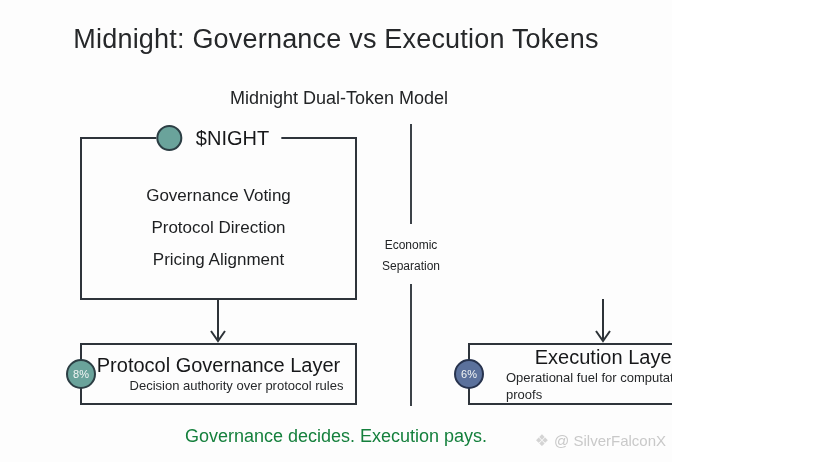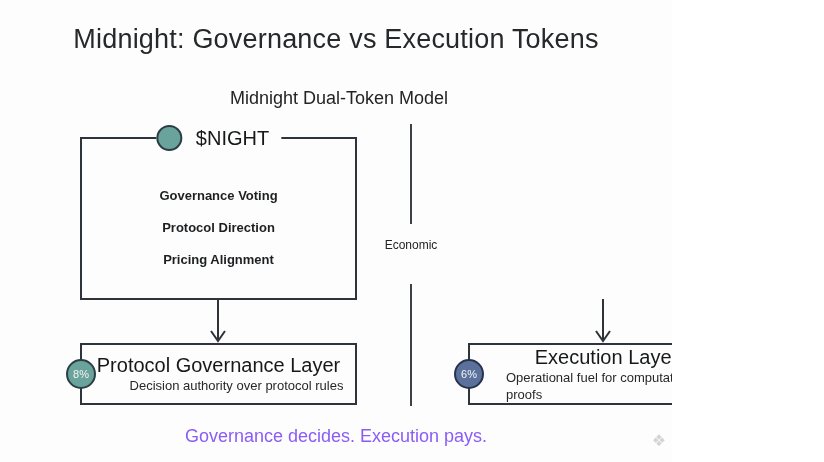--- a/index.html
+++ b/index.html
@@ -70,25 +70,24 @@
   .box-items {
     position: absolute;
     inset: 0;
     display: flex;
     flex-direction: column;
     align-items: center;
     justify-content: center;
     padding-top: 18px;
   }
   .box-item {
-    font-size: 13px;
+    font-size: 17px;
     line-height: 32px;
     color: #1d1f21;
     text-align: right;
-    font-weight: bold;
   }
   .sep-line {
     position: absolute;
     left: 410px;
     width: 2px;
     background: #3c4248;
   }
   .sep-line.upper { top: 124px; height: 100px; }
   .sep-line.lower { top: 284px; height: 122px; }
   .sep-label {
@@ -145,21 +144,21 @@
     color: #26282a;
     line-height: 17px;
     padding-left: 36px;
   }
   .tagline {
     position: absolute;
     top: 426px; left: 0;
     width: 100%;
     text-align: center;
     font-size: 18px;
-    color: #8b5cf6;
+    color: #15803d;
   }
   .watermark {
     position: absolute;
     top: 431px;
     right: 6px;
     display: flex;
     align-items: center;
     gap: 5px;
     color: #c9c9c9;
     font-size: 15px;
@@ -183,20 +182,21 @@
       <div class="box-item">Governance Voting</div>
       <div class="box-item">Protocol Direction</div>
       <div class="box-item">Pricing Alignment</div>
     </div>
   </div>
 
 
   <div class="sep-line upper"></div>
   <div class="sep-label">
     <div>Economic</div>
+    <div>Separation</div>
   </div>
   <div class="sep-line lower"></div>
 
   <svg class="down-arrow left" width="24" height="45" viewBox="0 0 24 45">
     <line x1="12" y1="0" x2="12" y2="40" stroke="#2d3338" stroke-width="2"></line>
     <polyline points="5,32 12,42 19,32" fill="none" stroke="#2d3338" stroke-width="2"></polyline>
   </svg>
   <svg class="down-arrow right" width="24" height="45" viewBox="0 0 24 45">
     <line x1="12" y1="0" x2="12" y2="40" stroke="#2d3338" stroke-width="2"></line>
     <polyline points="5,32 12,42 19,32" fill="none" stroke="#2d3338" stroke-width="2"></polyline>
@@ -211,15 +211,16 @@
   <div class="layer-box right">
     <div class="layer-badge dust" style="background: rgb(91, 113, 156);">6%</div>
     <div class="layer-title">Execution Layer</div>
     <div class="layer-subtitle">Operational fuel for computation and proofs</div>
   </div>
 
   <div class="tagline">Governance decides. Execution pays.</div>
 
   <div class="watermark">
     <span class="wm-icon">❖</span>
+    <span>@ SilverFalconX</span>
   </div>
 
 </div>
 
 </body></html>

